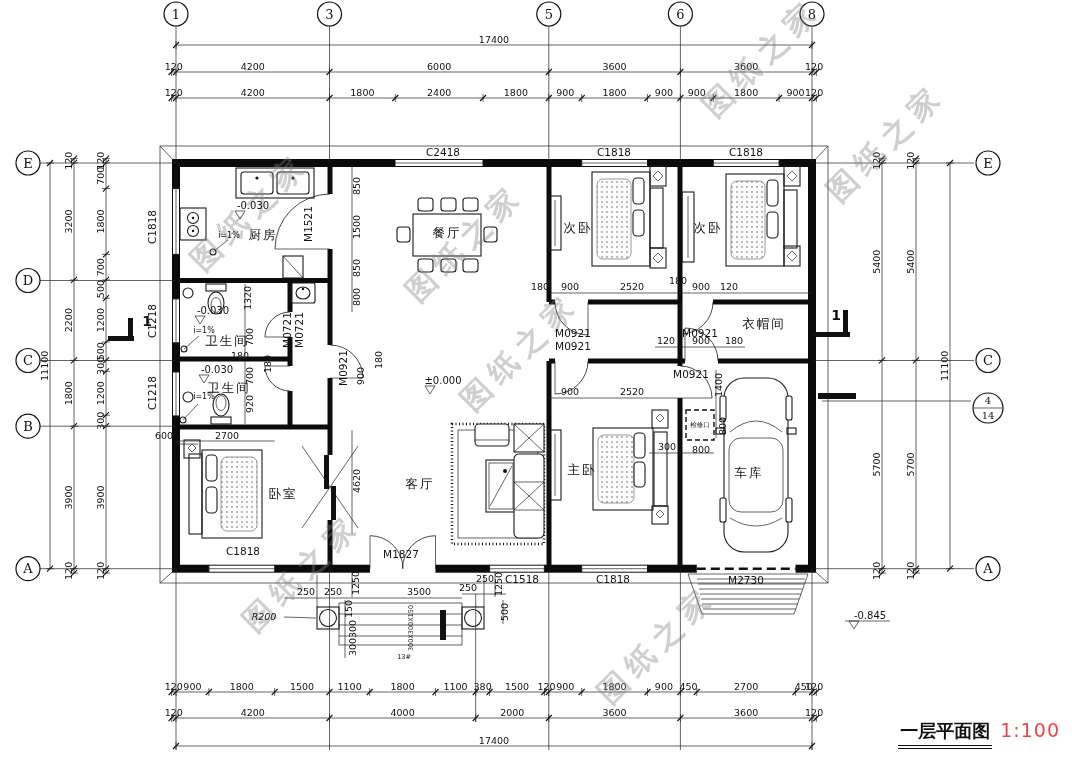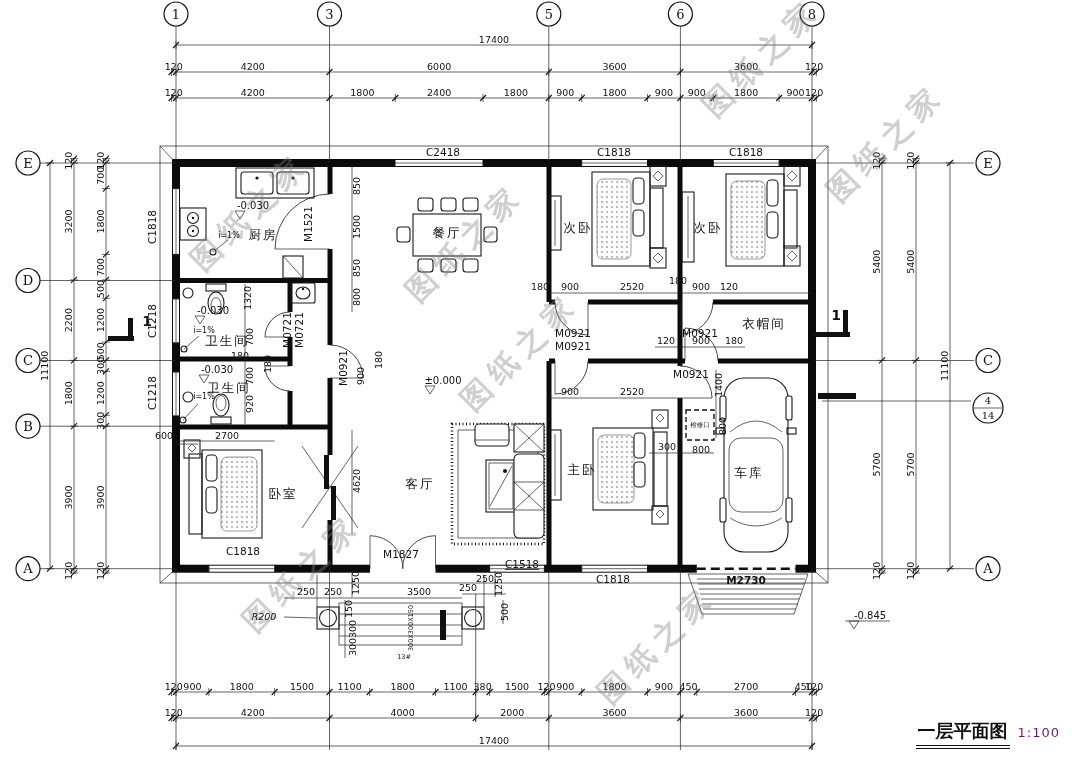--- a/index.html
+++ b/index.html
@@ -34,21 +34,21 @@
   .tg{font-size:10.5px}
   .lv{font-size:10px}
   .sl{font-size:8px}
   .sm{font-size:6.5px}
   .sc{font-size:14px;font-weight:bold}
   .wm{position:absolute;z-index:5;color:rgba(130,130,130,.38);font-size:30px;font-weight:700;
       letter-spacing:8px;transform:translate(-50%,-50%) rotate(-45deg);white-space:nowrap;}
   .titleblock{position:absolute;right:14px;bottom:14px;z-index:12;}
   .tname{display:inline-block;font-size:18px;font-weight:bold;color:#111;
          border-bottom:4px double #111;padding:0 2px 2px 2px;}
-  .tscale{font-size:13px;color:#701a75;margin-left:8px;letter-spacing:1px;}
+  .tscale{font-size:19px;color:#ef4444;margin-left:8px;letter-spacing:1px;}
 </style>
 </head>
 <body>
 
 <div class="stage" id="stage">
 <svg id="plan" width="1074" height="763" viewBox="0 0 1074 763">
   <defs>
     <pattern id="dots" width="5" height="5" patternUnits="userSpaceOnUse">
       <circle cx="2" cy="2" r="0.7" fill="#444"></circle>
     </pattern>
@@ -705,23 +705,23 @@
     <div class="ann sl" style="left: 204px; top: 331px;">i=1%</div>
     <div class="ann sl" style="left: 204px; top: 397px;">i=1%</div>
     <div class="ann tg" style="left: 443px; top: 152px;">C2418</div>
     <div class="ann tg" style="left: 614px; top: 152px;">C1818</div>
     <div class="ann tg" style="left: 746px; top: 152px;">C1818</div>
     <div class="ann tg vr" style="left: 152px; top: 227px;">C1818</div>
     <div class="ann tg vr" style="left: 152px; top: 321px;">C1218</div>
     <div class="ann tg vr" style="left: 152px; top: 393px;">C1218</div>
     <div class="ann tg" style="left: 243px; top: 551px;">C1818</div>
     <div class="ann tg" style="left: 401px; top: 554px;">M1827</div>
-    <div class="ann tg" style="left: 522px; top: 564px; text-decoration: underline;">C1518</div>
+    <div class="ann tg" style="left: 522px; top: 579px;">C1518</div>
     <div class="ann tg" style="left: 613px; top: 579px;">C1818</div>
-    <div class="ann tg" style="left: 746px; top: 580px; font-weight: bold;">M2730</div>
+    <div class="ann tg" style="left: 746px; top: 580px;">M2730</div>
     <div class="ann tg vr" style="left: 308px; top: 224px;">M1521</div>
     <div class="ann tg vr" style="left: 287px; top: 330px;">M0721</div>
     <div class="ann tg vr" style="left: 299px; top: 330px;">M0721</div>
     <div class="ann tg vr" style="left: 343px; top: 368px;">M0921</div>
     <div class="ann tg" style="left: 573px; top: 333px;">M0921</div>
     <div class="ann tg" style="left: 573px; top: 346px;">M0921</div>
     <div class="ann tg" style="left: 700px; top: 333px;">M0921</div>
     <div class="ann tg" style="left: 691px; top: 374px;">M0921</div>
     <div class="ann sm" style="left: 700px; top: 425px;">检修口</div>
     <div class="ann dm vr" style="left: 357px; top: 186px;">850</div>

